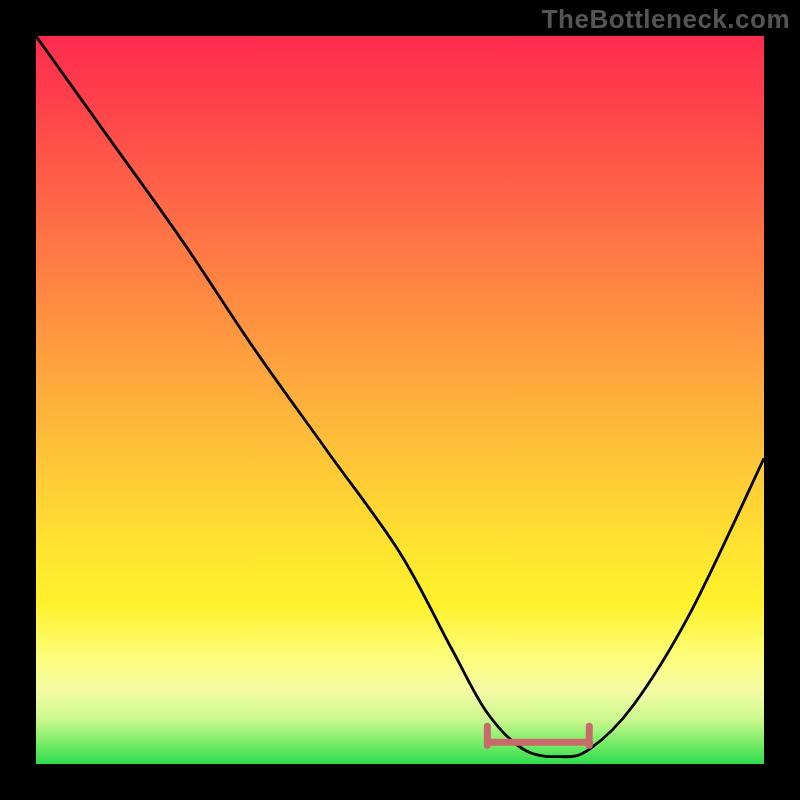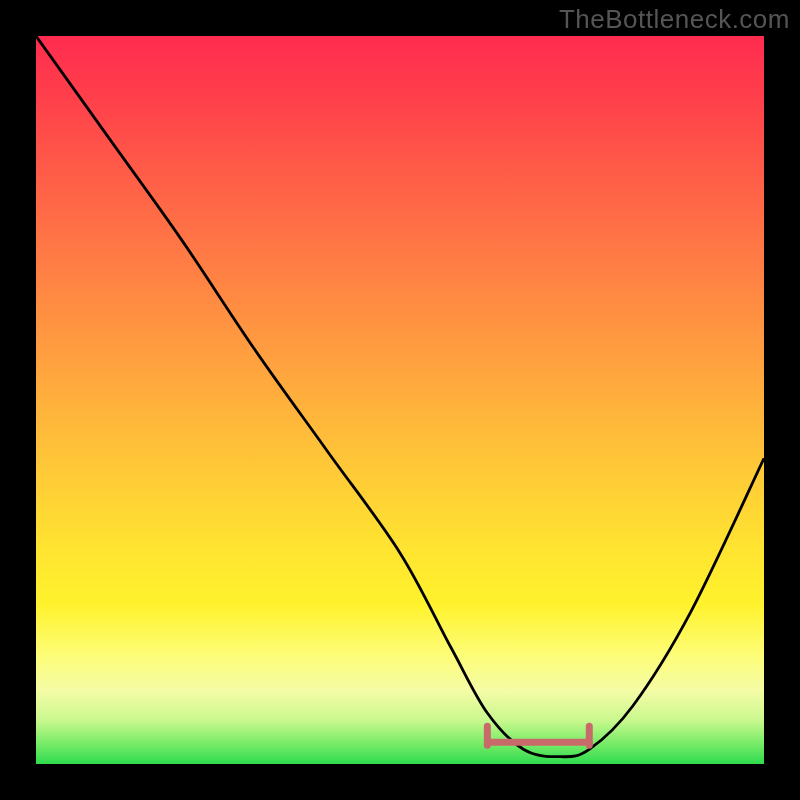--- a/index.html
+++ b/index.html
@@ -14,21 +14,21 @@
   .wrap {
     position: absolute;
     inset: 0;
   }
   .watermark {
     position: absolute;
     top: 4px;
     right: 10px;
     color: #555;
     font-size: 26px;
-    font-weight: 400;
+    font-weight: 700;
     letter-spacing: 0.5px;
     z-index: 5;
   }
   .plot {
     position: absolute;
     left: 36px;
     top: 36px;
     width: 728px;
     height: 728px;
     

